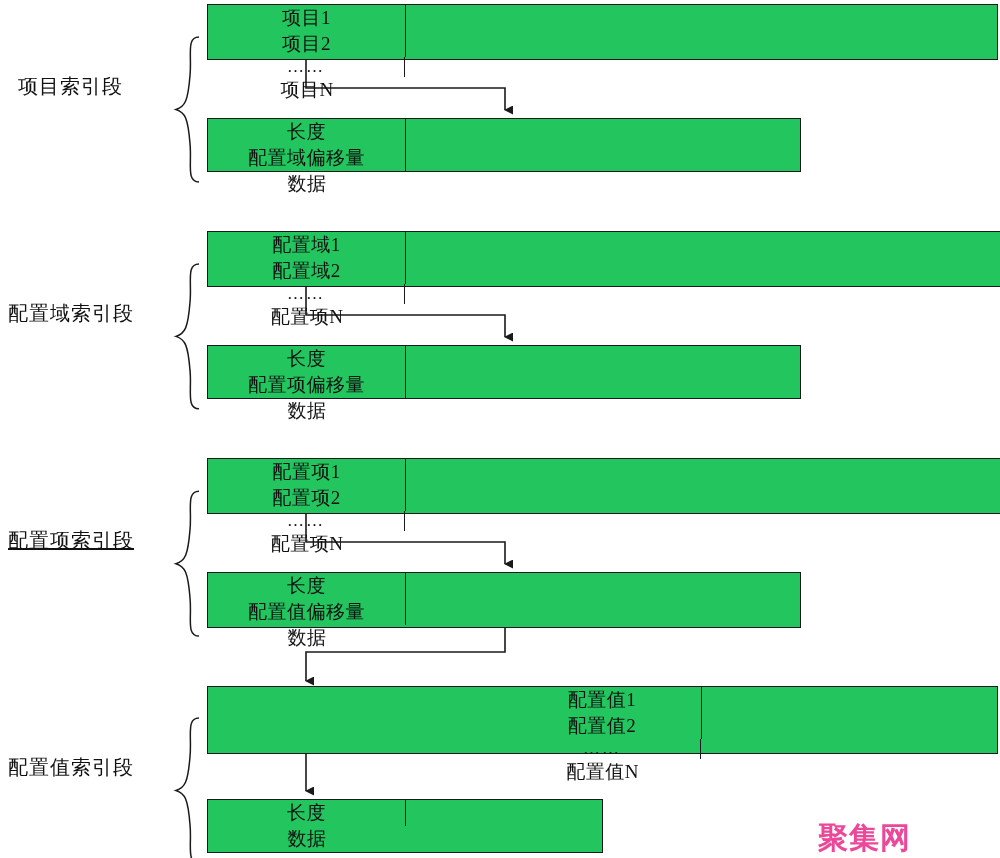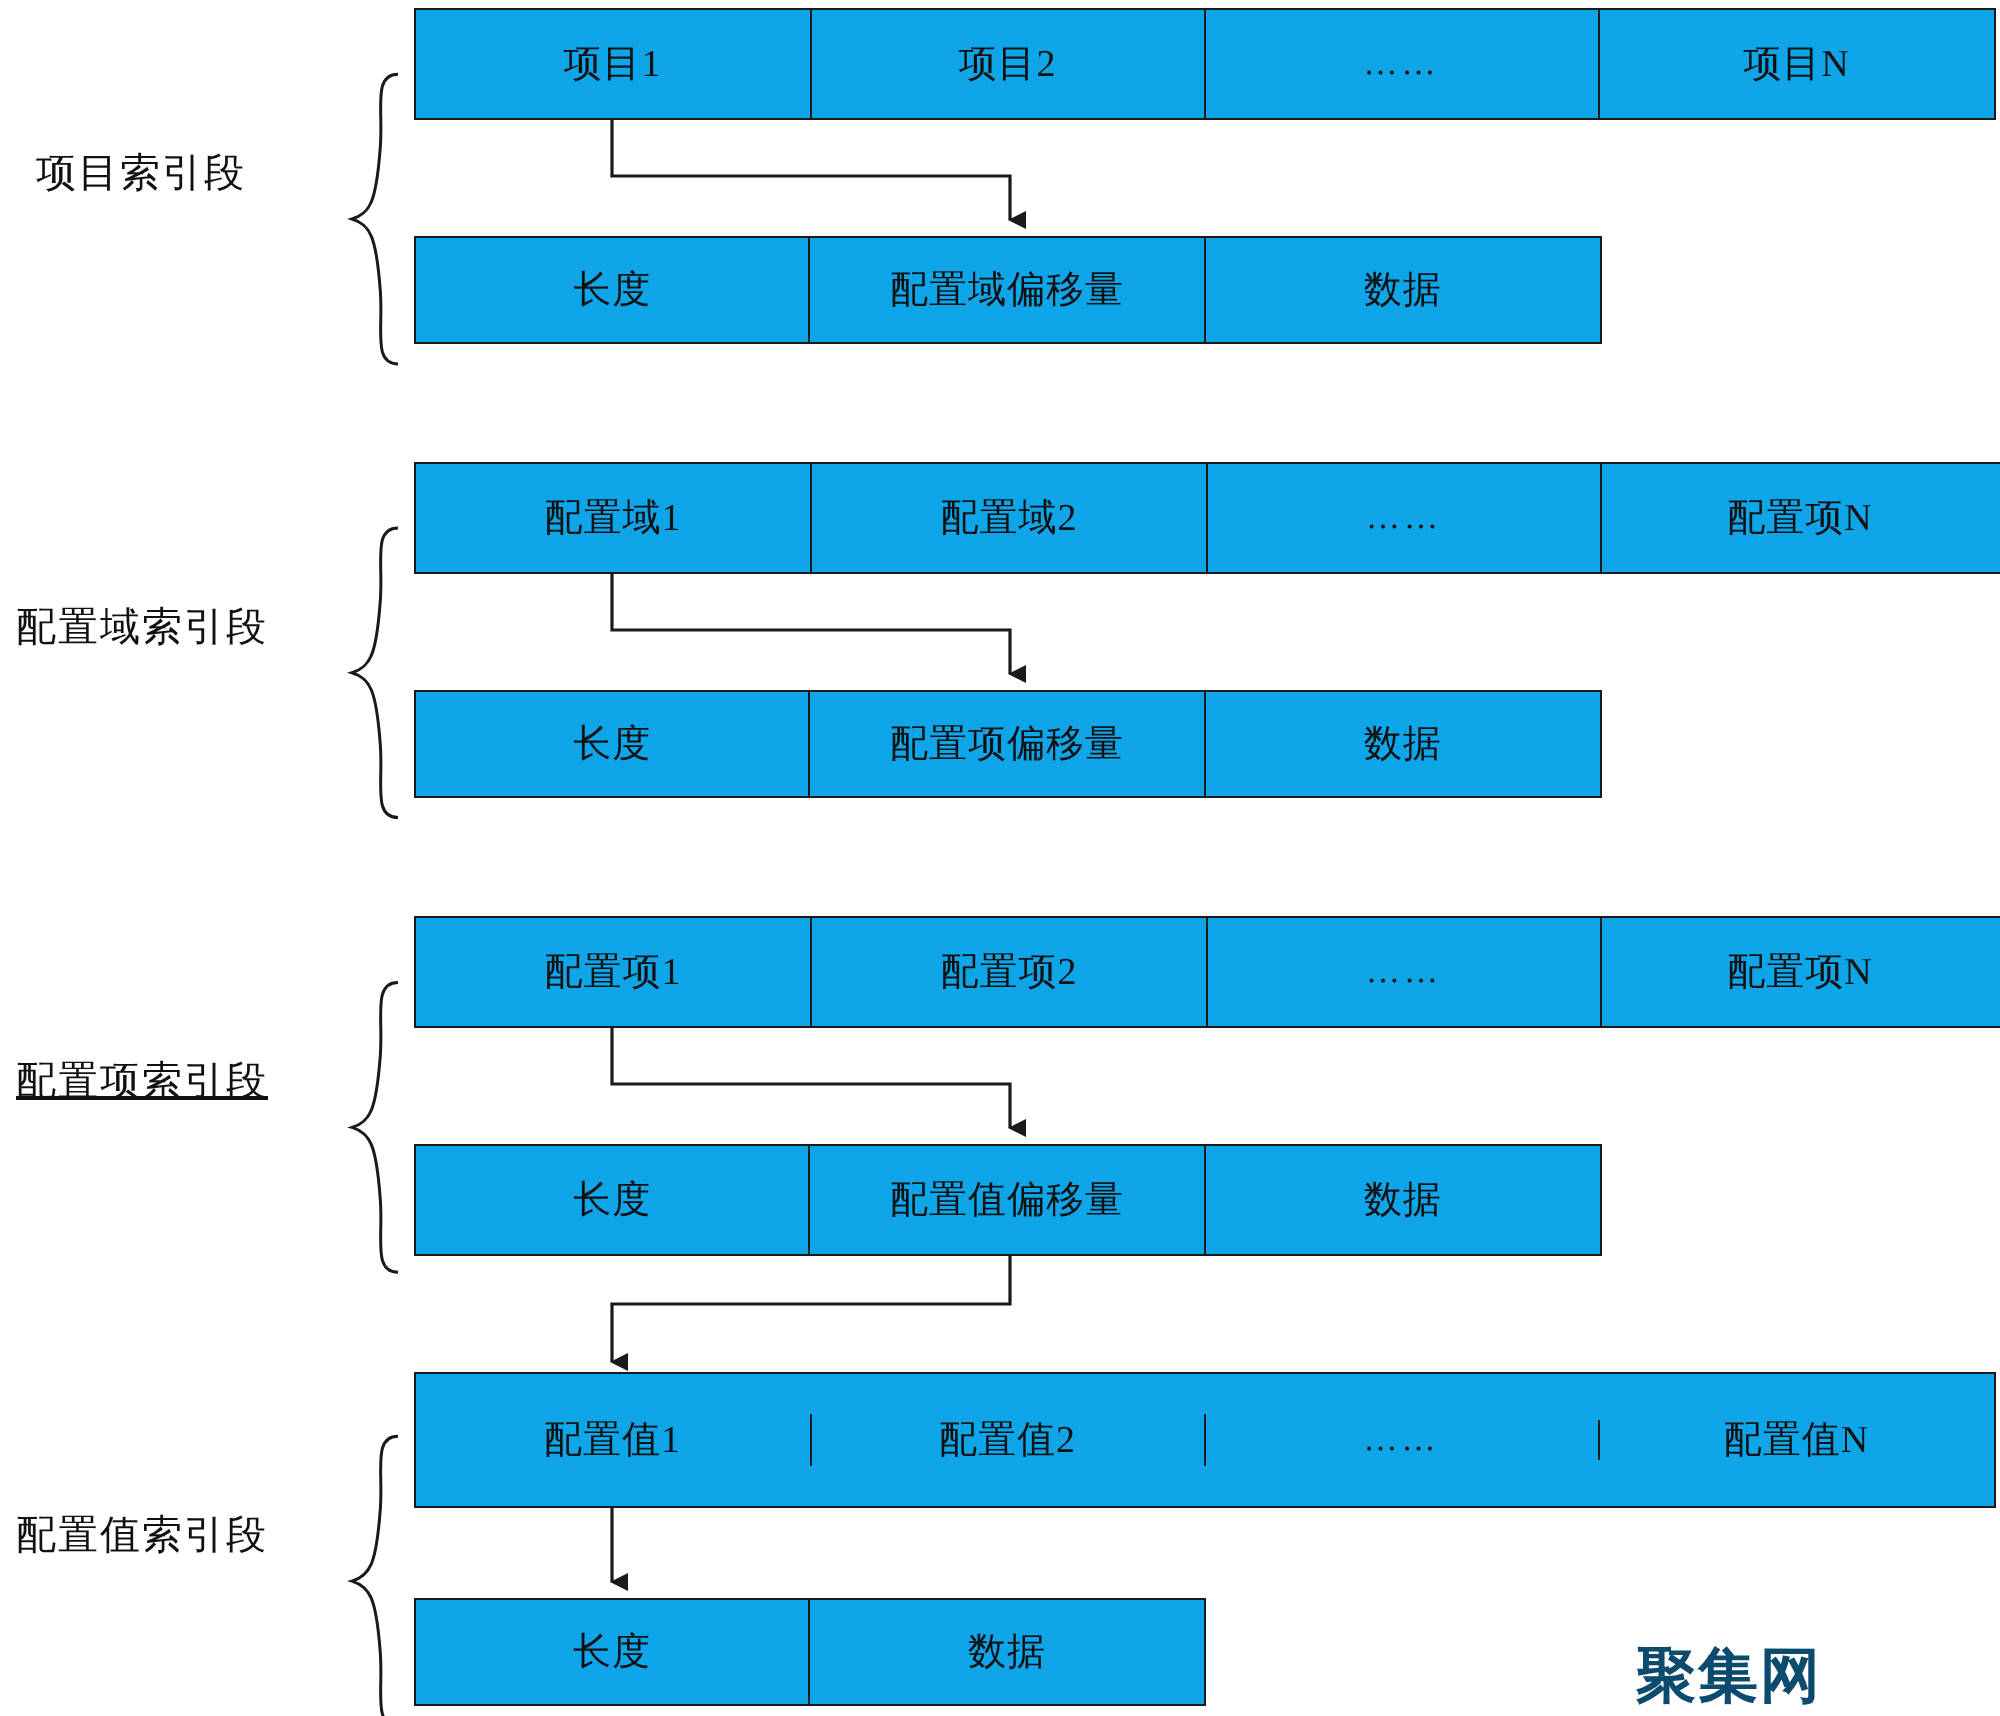--- a/index.html
+++ b/index.html
@@ -10,21 +10,22 @@
     overflow:hidden;
   }
   #stage{position:relative;width:1000px;height:858px;}
 
   
   .row{
     position:absolute;
     box-sizing:border-box;
     border:1.6px solid #1a1a1a;
     display:flex;
-    background:#0ea5e9;
+    background:#22c55e;
+    flex-direction:column;
   }
   .cell{
     box-sizing:border-box;
     border-right:1.6px solid #1a1a1a;
     display:flex;
     align-items:center;
     justify-content:center;
     font-size:19px;
     color:#111;
     letter-spacing:0.5px;
@@ -157,15 +158,15 @@
     <div class="cell" style="width:198px;">配置值2</div>
     <div class="cell dots" style="width:197px;">……</div>
     <div class="cell" style="width:198px;">配置值N</div>
   </div>
 
   <div class="row" style="left:207px;top:799px;width:396px;height:54px;">
     <div class="cell" style="width:198px;">长度</div>
     <div class="cell" style="width:198px;">数据</div>
   </div>
 
-  <div class="watermark" style="left:818px;top:818px;color:#0c4a6e;">聚集网</div>
+  <div class="watermark" style="left:818px;top:818px;color:#ec4899;">聚集网</div>
 
 </div>
 
 </body></html>

